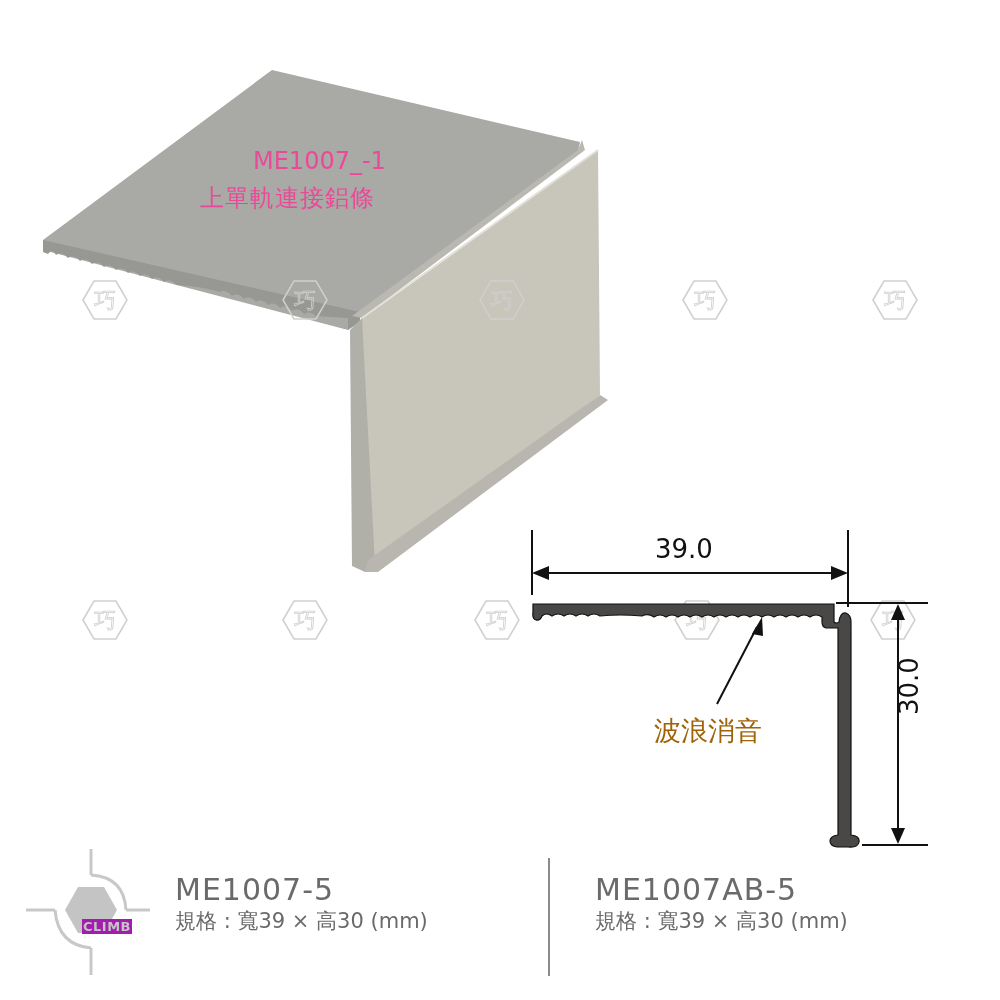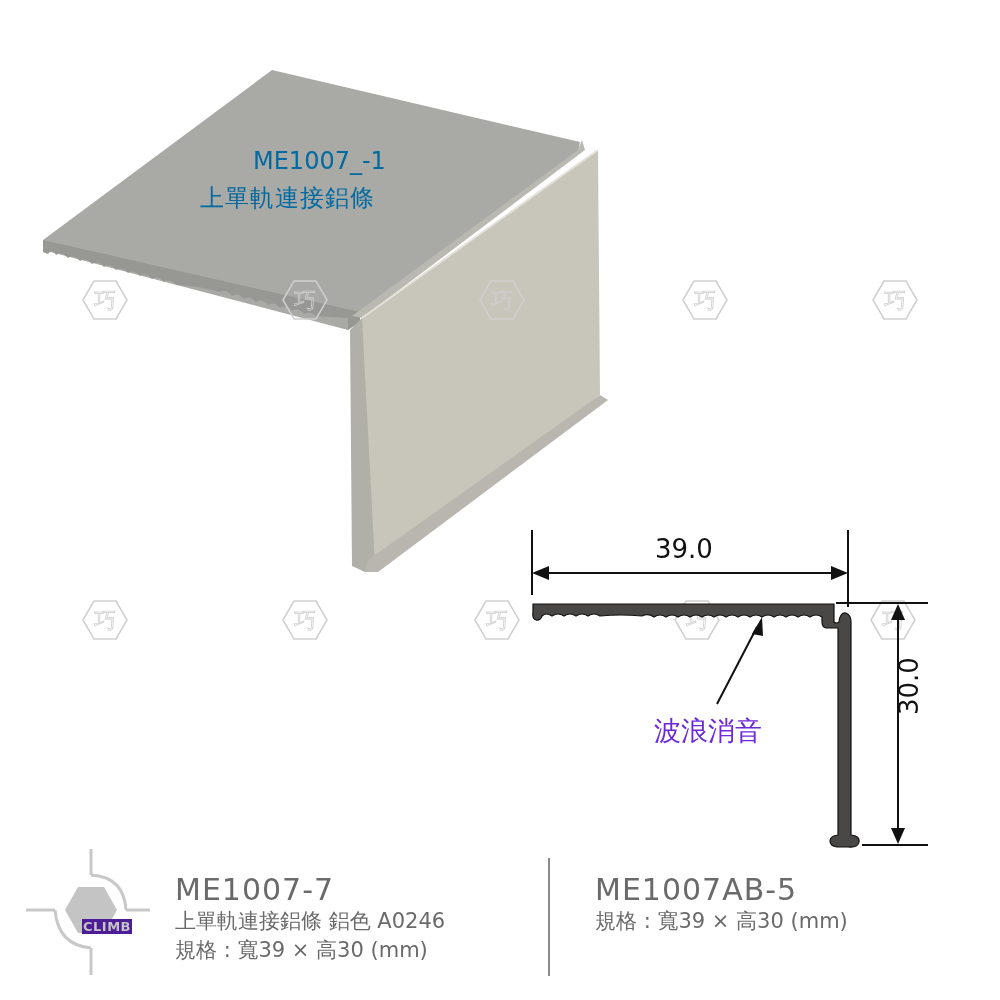--- a/index.html
+++ b/index.html
@@ -1,22 +1,22 @@
 <!DOCTYPE html>
 <html><head>
 <meta charset="utf-8">
 <style>
   html, body { margin:0; padding:0; background:#ffffff; }
   body { width:1000px; height:1000px; position:relative; overflow:hidden;
          font-family:"DejaVu Sans","Liberation Sans",sans-serif; }
   .abs { position:absolute; }
   #render, #drawing, #logo { position:absolute; left:0; top:0; }
-  .model-label { position:absolute; color:#0369a1; font-size:24px; line-height:28px; white-space:nowrap; }
+  .model-label { position:absolute; color:#ec4899; font-size:24px; line-height:28px; white-space:nowrap; }
   .dim-text { position:absolute; color:#111; font-size:26px; }
-  .callout { position:absolute; color:#6d28d9; font-size:27px; white-space:nowrap; }
+  .callout { position:absolute; color:#a16207; font-size:27px; white-space:nowrap; }
   .prod { position:absolute; color:#6a6a6a; }
   .prod .code { font-size:30px; line-height:34px; letter-spacing:1px; }
   .prod .line { font-size:21px; line-height:29px; white-space:nowrap; }
   .divider { position:absolute; left:548px; top:858px; width:2px; height:118px; background:#8a8a8a; }
 </style>
 </head>
 <body>
 
 <svg id="render" width="1000" height="1000" viewBox="0 0 1000 1000">
 
@@ -117,25 +117,24 @@
   <g fill="none" stroke="#c8c8c8" stroke-width="3">
     <line x1="91" y1="849" x2="91" y2="875"></line>
     <line x1="91" y1="948" x2="91" y2="975"></line>
     <line x1="26" y1="910" x2="55" y2="910"></line>
     <line x1="126" y1="910" x2="150" y2="910"></line>
     <path d="M91,875 Q124,877 126,910"></path>
     <path d="M55,910 Q58,945 91,948"></path>
   </g>
   <polygon points="65,910 78,887 104,887 117,910 104,933 78,933" fill="#c4c4c4"></polygon>
 </svg>
-<div class="abs" style="left:82px;top:919px;font-family:'DejaVu Sans',sans-serif;font-weight:bold;font-size:13px;color:#c4c4c4;letter-spacing:0.5px;background:#4c1d95;padding:0 1px;">CLIMB</div>
+<div class="abs" style="left:82px;top:919px;font-family:'DejaVu Sans',sans-serif;font-weight:bold;font-size:13px;color:#c4c4c4;letter-spacing:0.5px;background:#a21caf;padding:0 1px;">CLIMB</div>
 
 <div class="prod" style="left:175px;top:873px;">
-  <div class="code">ME1007-7</div>
-  <div class="line">上單軌連接鋁條 鋁色  A0246</div>
+  <div class="code">ME1007-5</div>
   <div class="line">規格 : 寬39 × 高30  (mm)</div>
 </div>
 
 <div class="divider"></div>
 
 <div class="prod" style="left:595px;top:873px;">
   <div class="code">ME1007AB-5</div>
   <div class="line">規格 : 寬39 × 高30  (mm)</div>
 </div>
 

